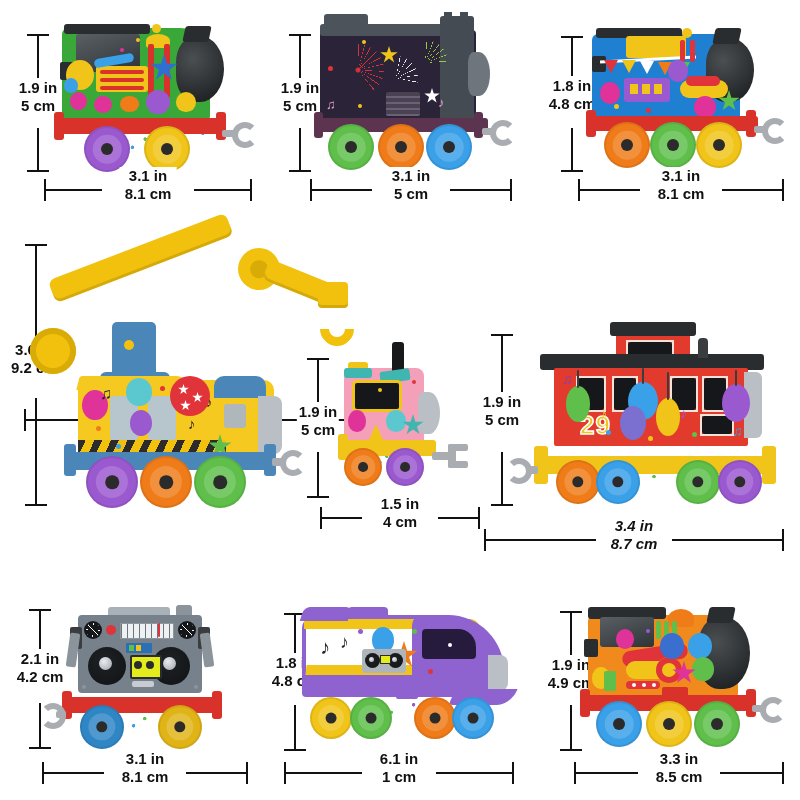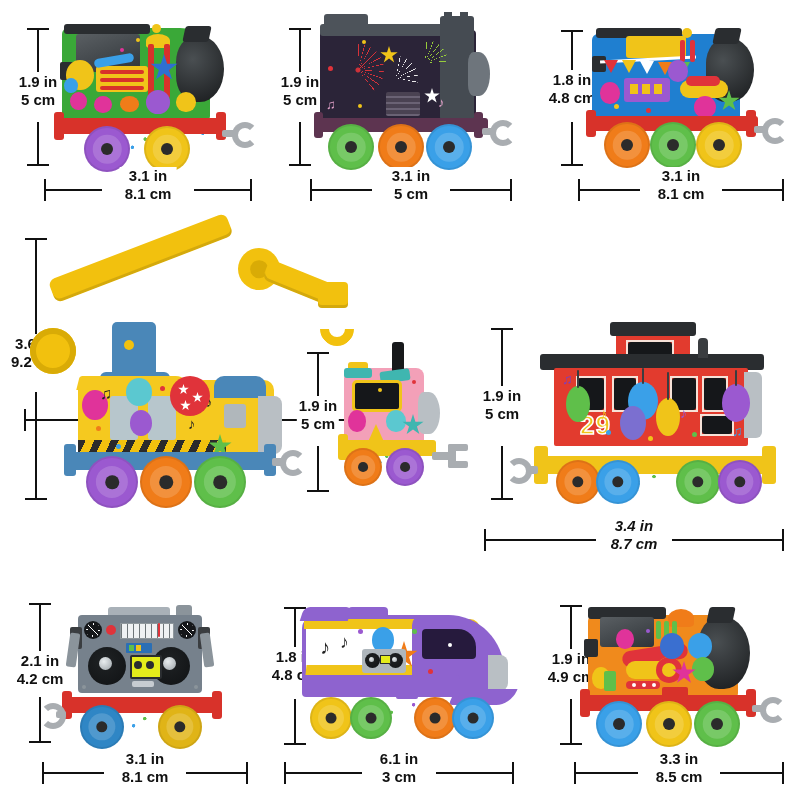--- a/index.html
+++ b/index.html
@@ -8,21 +8,21 @@
     background:#ffffff;
     font-family:"Liberation Sans", sans-serif;
     color:#111;
     overflow:hidden;
     position:relative;
   }
   .stage{position:absolute;left:0;top:0;width:800px;height:800px;}
   .item{position:absolute;}
 
   
-  .dim-v{position:absolute;}
+  .dim-v{position:absolute;margin-top:6px;}
   .dim-v .bar{position:absolute;left:50%;width:2px;background:#111;transform:translateX(-50%);}
   .dim-v .cap{position:absolute;left:50%;width:22px;height:2px;background:#111;transform:translateX(-50%);}
   .dim-v .lbl{position:absolute;left:50%;transform:translateX(-50%);text-align:center;
      font-size:15px;line-height:1.18;font-weight:700;white-space:nowrap;background:#fff;padding:1px 2px;}
   .dim-v .lbl span{display:block;}
 
   .dim-h{position:absolute;}
   .dim-h .bar{position:absolute;top:50%;height:2px;background:#111;transform:translateY(-50%);}
   .dim-h .cap{position:absolute;top:50%;width:2px;height:22px;background:#111;transform:translateY(-50%);}
   .dim-h .lbl{position:absolute;left:50%;transform:translateX(-50%);text-align:center;
@@ -398,20 +398,30 @@
       <div class="chassis" style="left:56px;top:110px;width:98px;height:16px;background:#f0c419;"></div>
       <div class="chassis" style="left:56px;top:104px;width:10px;height:26px;background:#f0c419;"></div>
       <div class="wheel" style="left:62px;top:118px;width:38px;height:38px;background:#f07c19;"></div>
       <div class="wheel" style="left:104px;top:118px;width:38px;height:38px;background:#9b59d0;"></div>
       <div class="coupler" style="left:150px;top:122px;width:20px;height:8px;"></div>
       <div class="coupler" style="left:166px;top:114px;width:8px;height:24px;"></div>
       <div class="coupler" style="left:166px;top:114px;width:20px;height:7px;"></div>
       <div class="coupler" style="left:166px;top:131px;width:20px;height:7px;"></div>
     </div>
 
+    <div class="dim-h" style="left:38px;top:176px;width:160px;height:24px;">
+      <div class="cap" style="left:0;"></div>
+      <div class="bar" style="left:0;width:42px;"></div>
+      <div class="lbl" style="top:-11px;">
+        <span>1.5 in</span>
+        <span>4 cm</span>
+      </div>
+      <div class="bar" style="right:0;width:42px;"></div>
+      <div class="cap" style="right:0;"></div>
+    </div>
   </div>
 
   <div class="item" style="left:470px;top:310px;width:330px;height:250px;">
 
     <div class="dim-v" style="left:10px;top:18px;width:44px;height:172px;">
       <div class="cap" style="top:0;"></div>
       <div class="bar" style="top:0;height:62px;"></div>
       <div class="lbl" style="top:58px;">
         <span>1.9 in</span>
         <span>5 cm</span>
@@ -485,21 +495,21 @@
       <div class="bar" style="right:0;width:112px;"></div>
       <div class="cap" style="right:0;"></div>
     </div>
   </div>
 
   <div class="item" style="left:0;top:585px;width:265px;height:215px;">
 
     <div class="dim-v" style="left:18px;top:18px;width:44px;height:140px;">
       <div class="cap" style="top:0;"></div>
       <div class="bar" style="top:0;height:48px;"></div>
-      <div class="lbl" style="top:48px;">
+      <div class="lbl" style="top:40px;">
         <span>2.1 in</span>
         <span>4.2 cm</span>
       </div>
       <div class="bar" style="bottom:0;height:46px;"></div>
       <div class="cap" style="bottom:0;"></div>
     </div>
 
     <div class="toy">
       <div class="confetti-ground" style="left:72px;top:115px;width:140px;height:30px;"></div>
 
@@ -607,21 +617,21 @@
       <div class="wheel" style="left:152px;top:112px;width:42px;height:42px;background:#f07c19;"></div>
       <div class="wheel" style="left:190px;top:112px;width:42px;height:42px;background:#3aa0e8;"></div>
       <div class="deco" style="left:134px;top:106px;width:22px;height:8px;background:#8e63cf;border-radius:2px;"></div>
     </div>
 
     <div class="dim-h" style="left:22px;top:176px;width:230px;height:24px;">
       <div class="cap" style="left:0;"></div>
       <div class="bar" style="left:0;width:78px;"></div>
       <div class="lbl" style="top:-11px;">
         <span>6.1 in</span>
-        <span>3 cm</span>
+        <span>1 cm</span>
       </div>
       <div class="bar" style="right:0;width:78px;"></div>
       <div class="cap" style="right:0;"></div>
     </div>
   </div>
 
   <div class="item" style="left:530px;top:585px;width:270px;height:215px;">
 
     <div class="dim-v" style="left:18px;top:20px;width:46px;height:140px;">
       <div class="cap" style="top:0;"></div>

